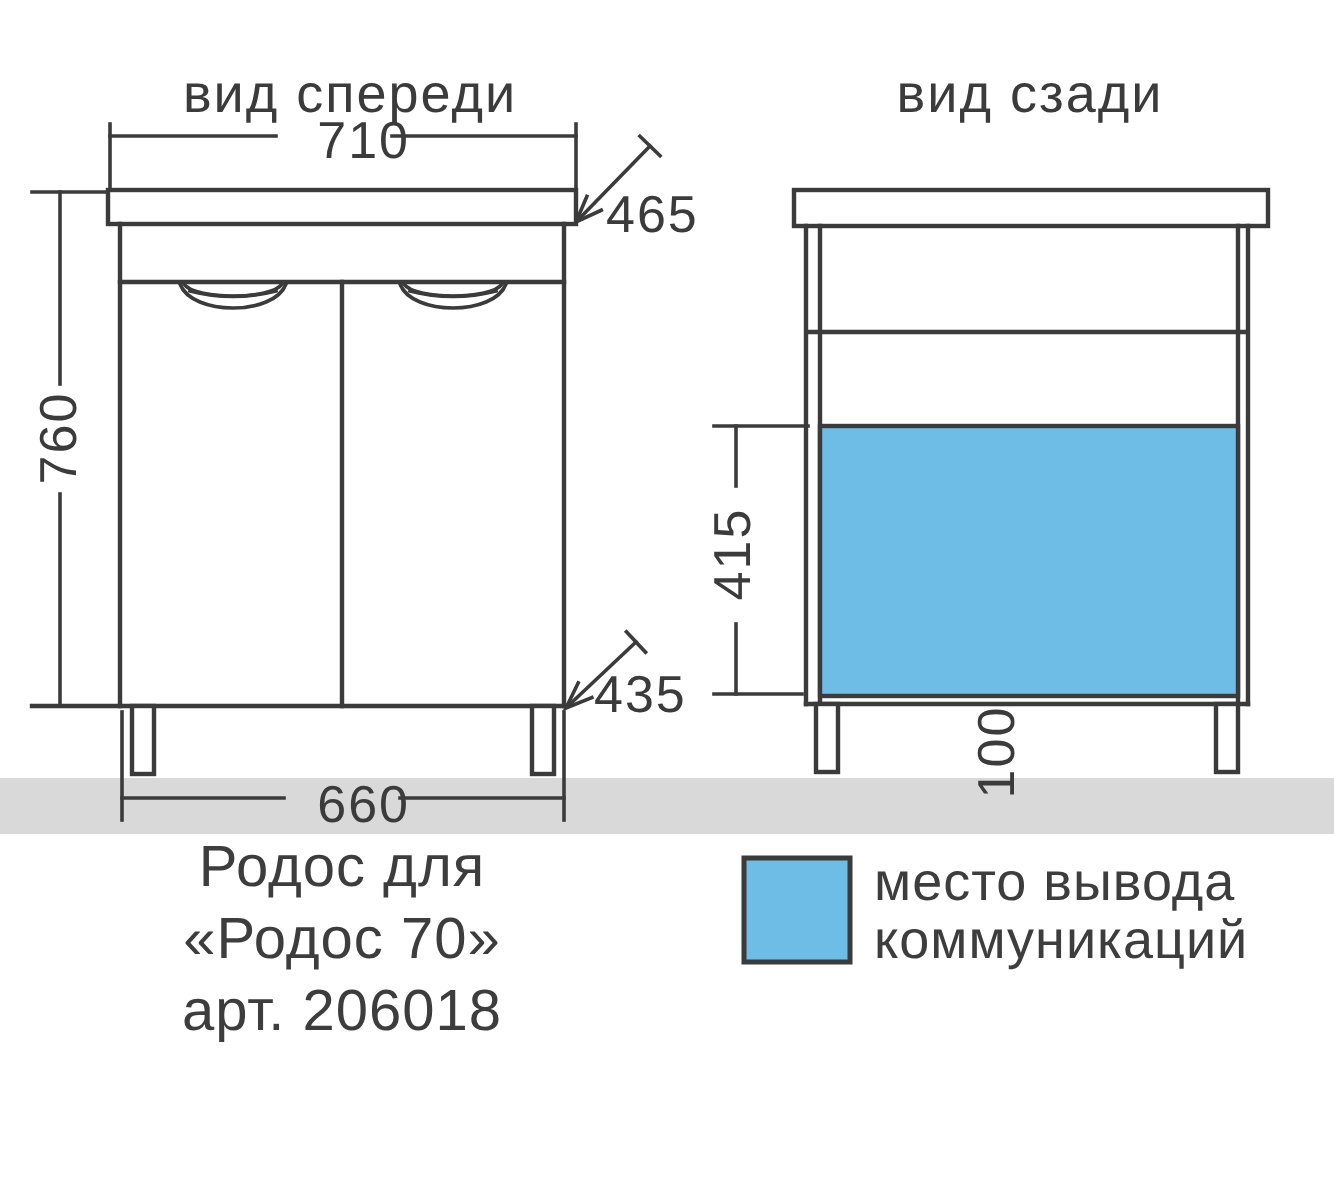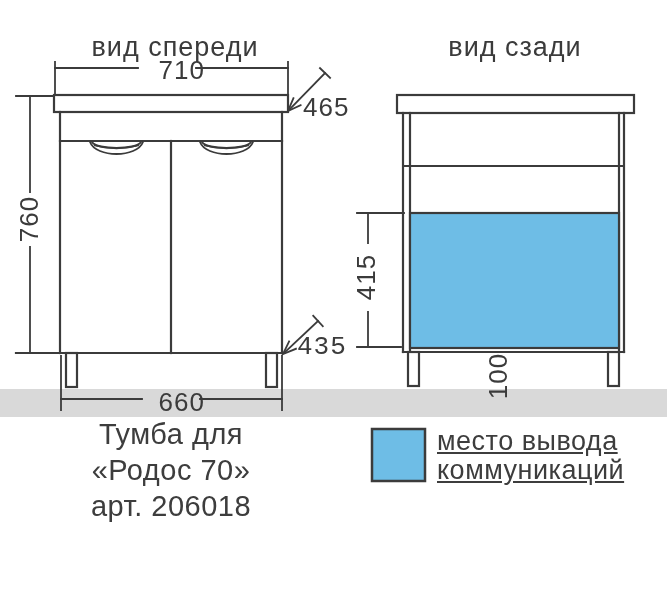--- a/index.html
+++ b/index.html
@@ -15,21 +15,21 @@
   .dim-rot{
     text-align:center;height:26px;line-height:26px;
     transform:rotate(-90deg);transform-origin:center;
   }
   #caption{
     position:absolute;left:30px;top:416px;width:282px;
     text-align:center;font-size:29px;line-height:36px;letter-spacing:0.5px;
   }
   #legend-text{
     position:absolute;left:437px;top:427px;
-    font-size:27px;line-height:29px;letter-spacing:0.5px;text-decoration:underline;
+    font-size:27px;line-height:29px;letter-spacing:0.5px;
   }
 </style>
 </head>
 <body>
 
 <div id="stage">
 
   <svg id="drawing" width="667" height="600" viewBox="0 0 667 600">
 
     <rect x="0" y="389" width="667" height="28" fill="#d9d9d9"></rect>
@@ -111,27 +111,27 @@
 
     <rect x="372" y="429" width="53" height="52" fill="#6ebde6" stroke="#3b3b3b" stroke-width="2.5"></rect>
   </svg>
 
   <div class="label view-title" style="left:60px;top:8px;">вид спереди</div>
   <div class="label view-title" style="left:400px;top:8px;text-align:center;">вид сзади</div>
 
   <div class="label dim dim-h" style="left:137px;top:55px;width:68px;">710</div>
   <div class="label dim" style="left:303px;top:92px;text-align:center;">465</div>
   <div class="label dim dim-rot" style="left:-2px;top:206px;width:62px;">760</div>
-  <div class="label dim" style="left:297px;top:332px;font-family:Liberation Mono, monospace;">435</div>
+  <div class="label dim" style="left:297px;top:332px;">435</div>
   <div class="label dim dim-h" style="left:137px;top:387px;width:68px;">660</div>
   <div class="label dim dim-rot" style="left:333px;top:264px;width:66px;">415</div>
   <div class="label dim dim-rot" style="left:468px;top:363px;width:60px;">100</div>
 
   <div id="caption">
-    <div>Тумба для</div>
+    <div>Родос для</div>
     <div>«Родос 70»</div>
     <div>арт. 206018</div>
   </div>
 
   <div id="legend-text">
     <div>место вывода</div>
     <div>коммуникаций</div>
   </div>
 
 </div>

